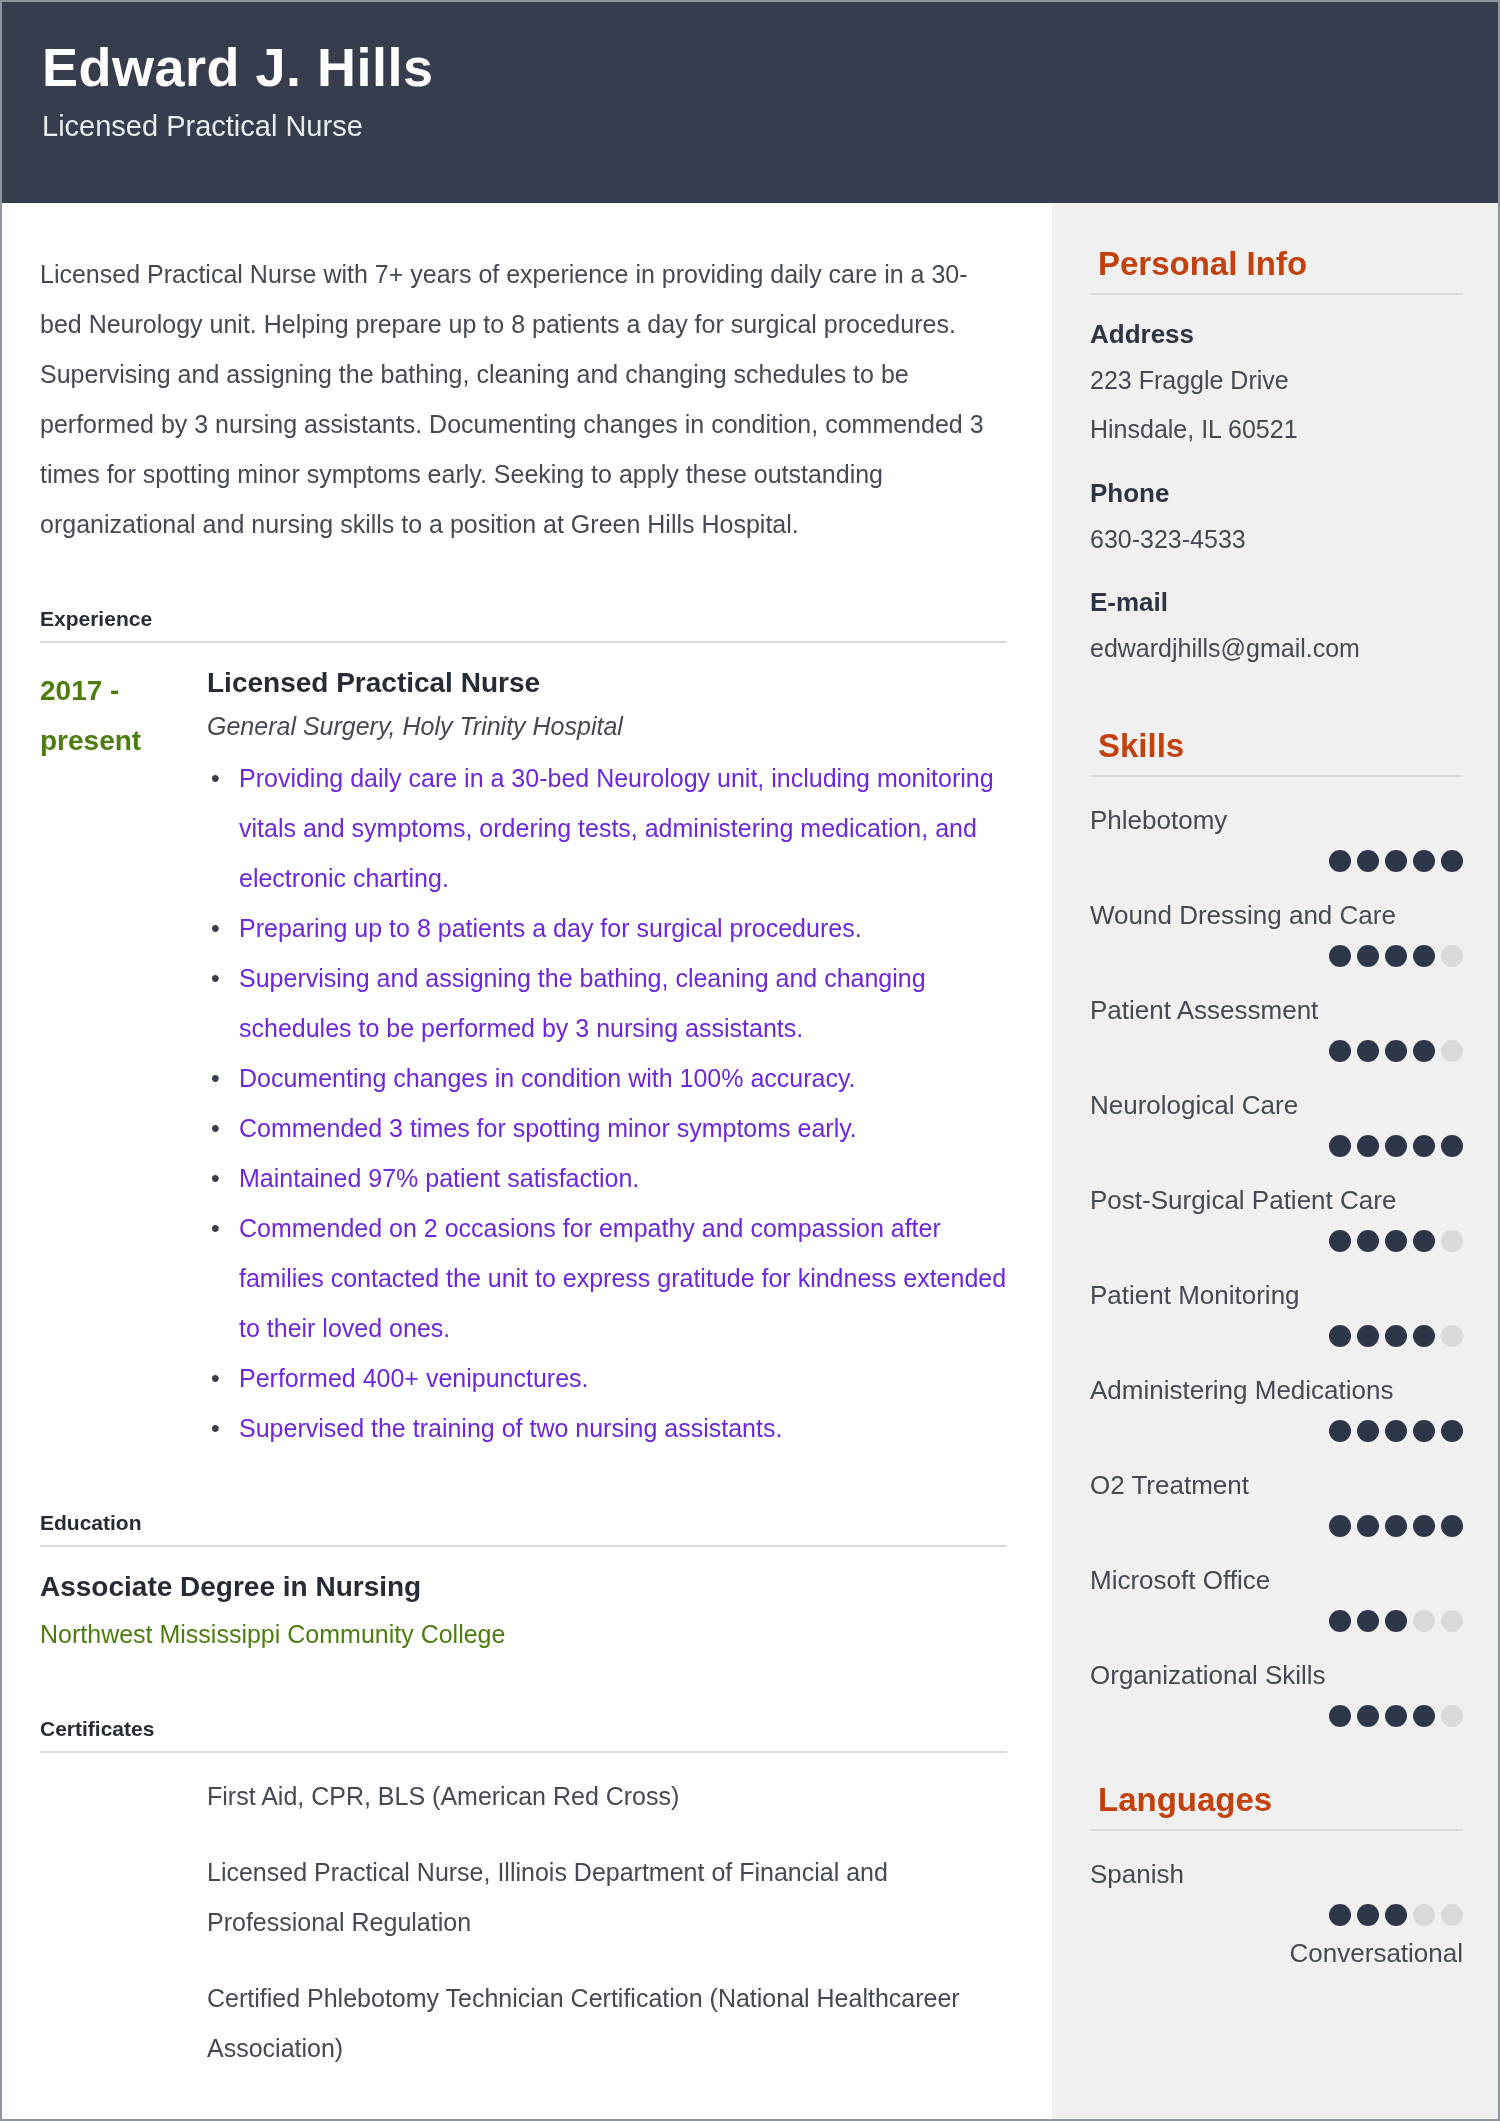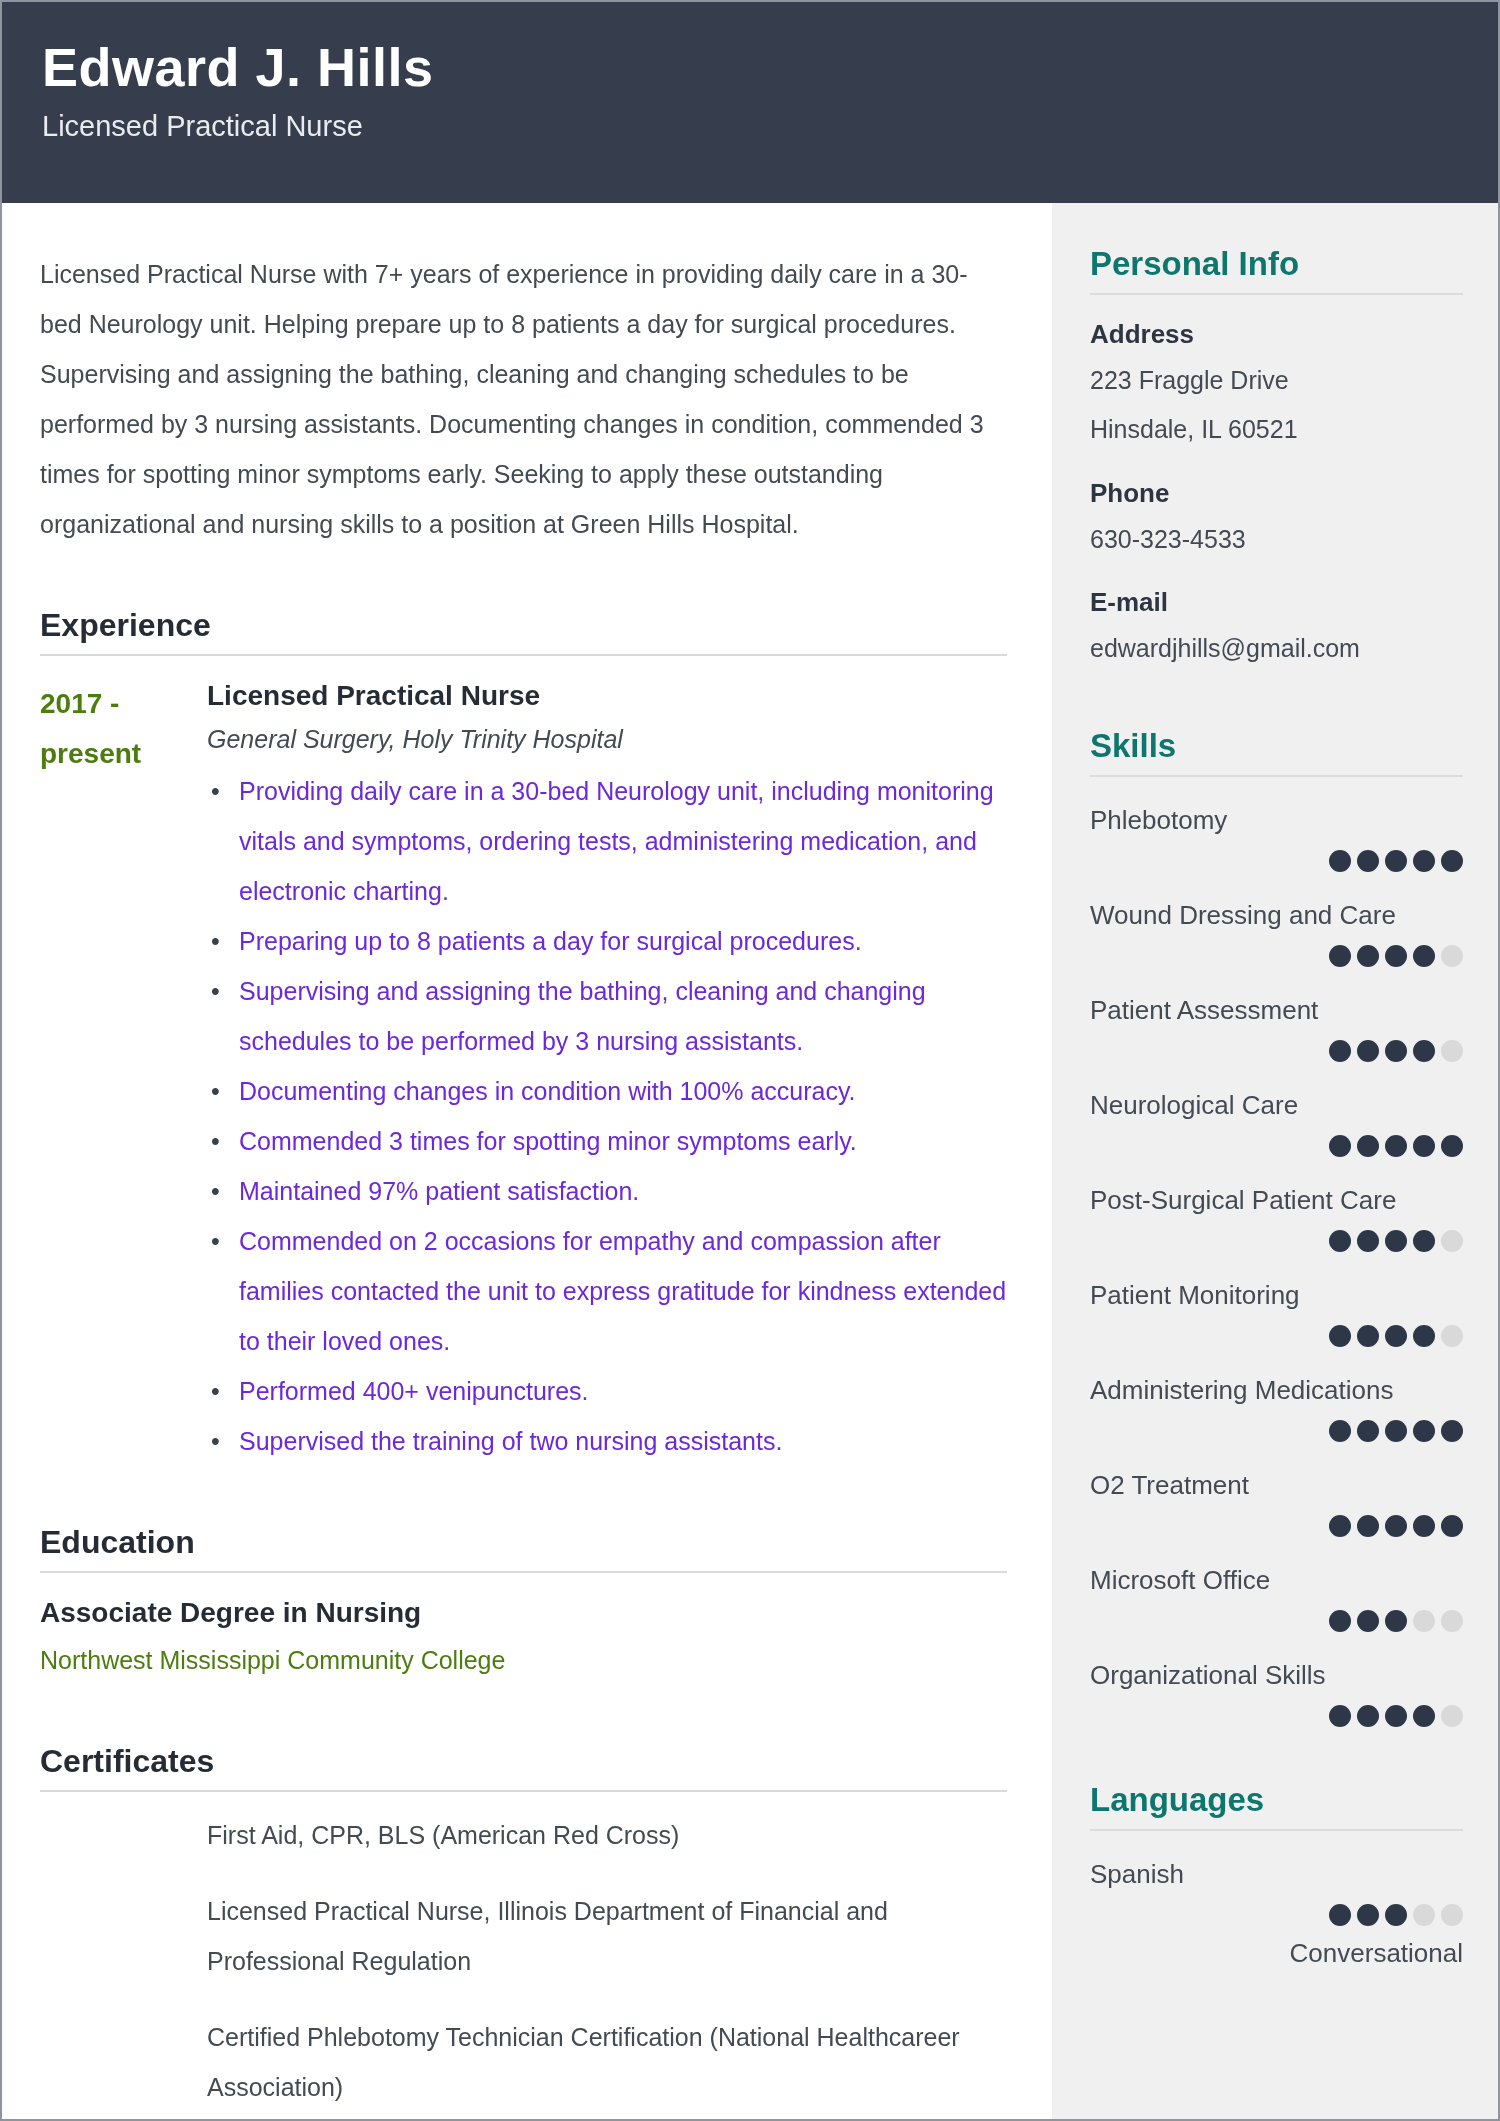--- a/index.html
+++ b/index.html
@@ -12,35 +12,35 @@
   
   .header { background:#363e4d; height:201px; padding:34px 40px 0 40px; }
   .header h1 { margin:0; color:#ffffff; font-size:54px; font-weight:700; line-height:1.15; letter-spacing:.5px; }
   .header .subtitle { margin-top:12px; color:#e9ebee; font-size:29px; font-weight:400; }
   
   .layout { display:flex; align-items:stretch; min-height:1929px; }
   .main { width:1050px; flex:none; padding:0 45px 60px 38px; }
   .sidebar { flex:1; background:#f0f0f1; padding:42px 35px 40px 38px; }
   
   .summary { margin:46px 0 0 0; font-size:25px; line-height:2.0; color:#434a53; }
-  .sec-h { margin:58px 0 10px 0; font-size:32px; font-weight:700; color:#262c36; }
+  .sec-h { margin:58px 0 10px 0; font-size:21px; font-weight:700; color:#262c36; }
   .sec-rule { height:2px; background:#d9dadb; margin:0 0 18px 0; }
   .entry { display:flex; margin-top:6px; }
   .entry .dates { flex:none; width:167px; font-size:28px; font-weight:700; color:#4d7c0f; line-height:1.8; padding-top:5px; }
   .entry .ebody { flex:1; }
   .entry h3 { margin:0; font-size:28px; font-weight:700; color:#262c36; line-height:1.55; }
   .entry .company { font-style:italic; font-size:25px; color:#434a53; line-height:1.8; margin-bottom:4px; }
   .entry .school { font-size:25px; color:#4d7c0f; line-height:2.0; }
   ul.bullets { margin:0; padding:0; list-style:none; }
   ul.bullets li { position:relative; padding-left:32px; font-size:25px; line-height:2.0; color:#6d28d9; }
   ul.bullets li::before { content:"\2022"; position:absolute; left:4px; top:0; color:#3a414b; font-size:25px; }
   .certs { margin-left:167px; }
   .certs p { margin:0 0 26px 0; font-size:25px; line-height:2.0; color:#434a53; }
   
-  .sb-h { margin:0 0 10px 0; font-size:33px; font-weight:700; color:#0f766e; }
+  .sb-h { margin:0 0 10px 8px; font-size:33px; font-weight:700; color:#c2410c; }
   .sb-h.spaced { margin-top:54px; }
   .sb-rule { height:2px; background:#dcdcdd; margin:0 0 22px 0; }
   .pi-label { font-size:26px; font-weight:700; color:#2e3542; margin:24px 0 6px 0; }
   .pi-value { font-size:25px; color:#434a53; line-height:1.95; }
   .skill { margin-top:28px; }
   .skill .sk-name { font-size:26px; color:#434a53; }
   .dots { text-align:right; margin-top:14px; line-height:0; }
   .dot { display:inline-block; width:22px; height:22px; border-radius:50%; margin-left:6px; }
   .dot.filled { background:#2e3747; }
   .dot.empty { background:#d9d9d9; }

